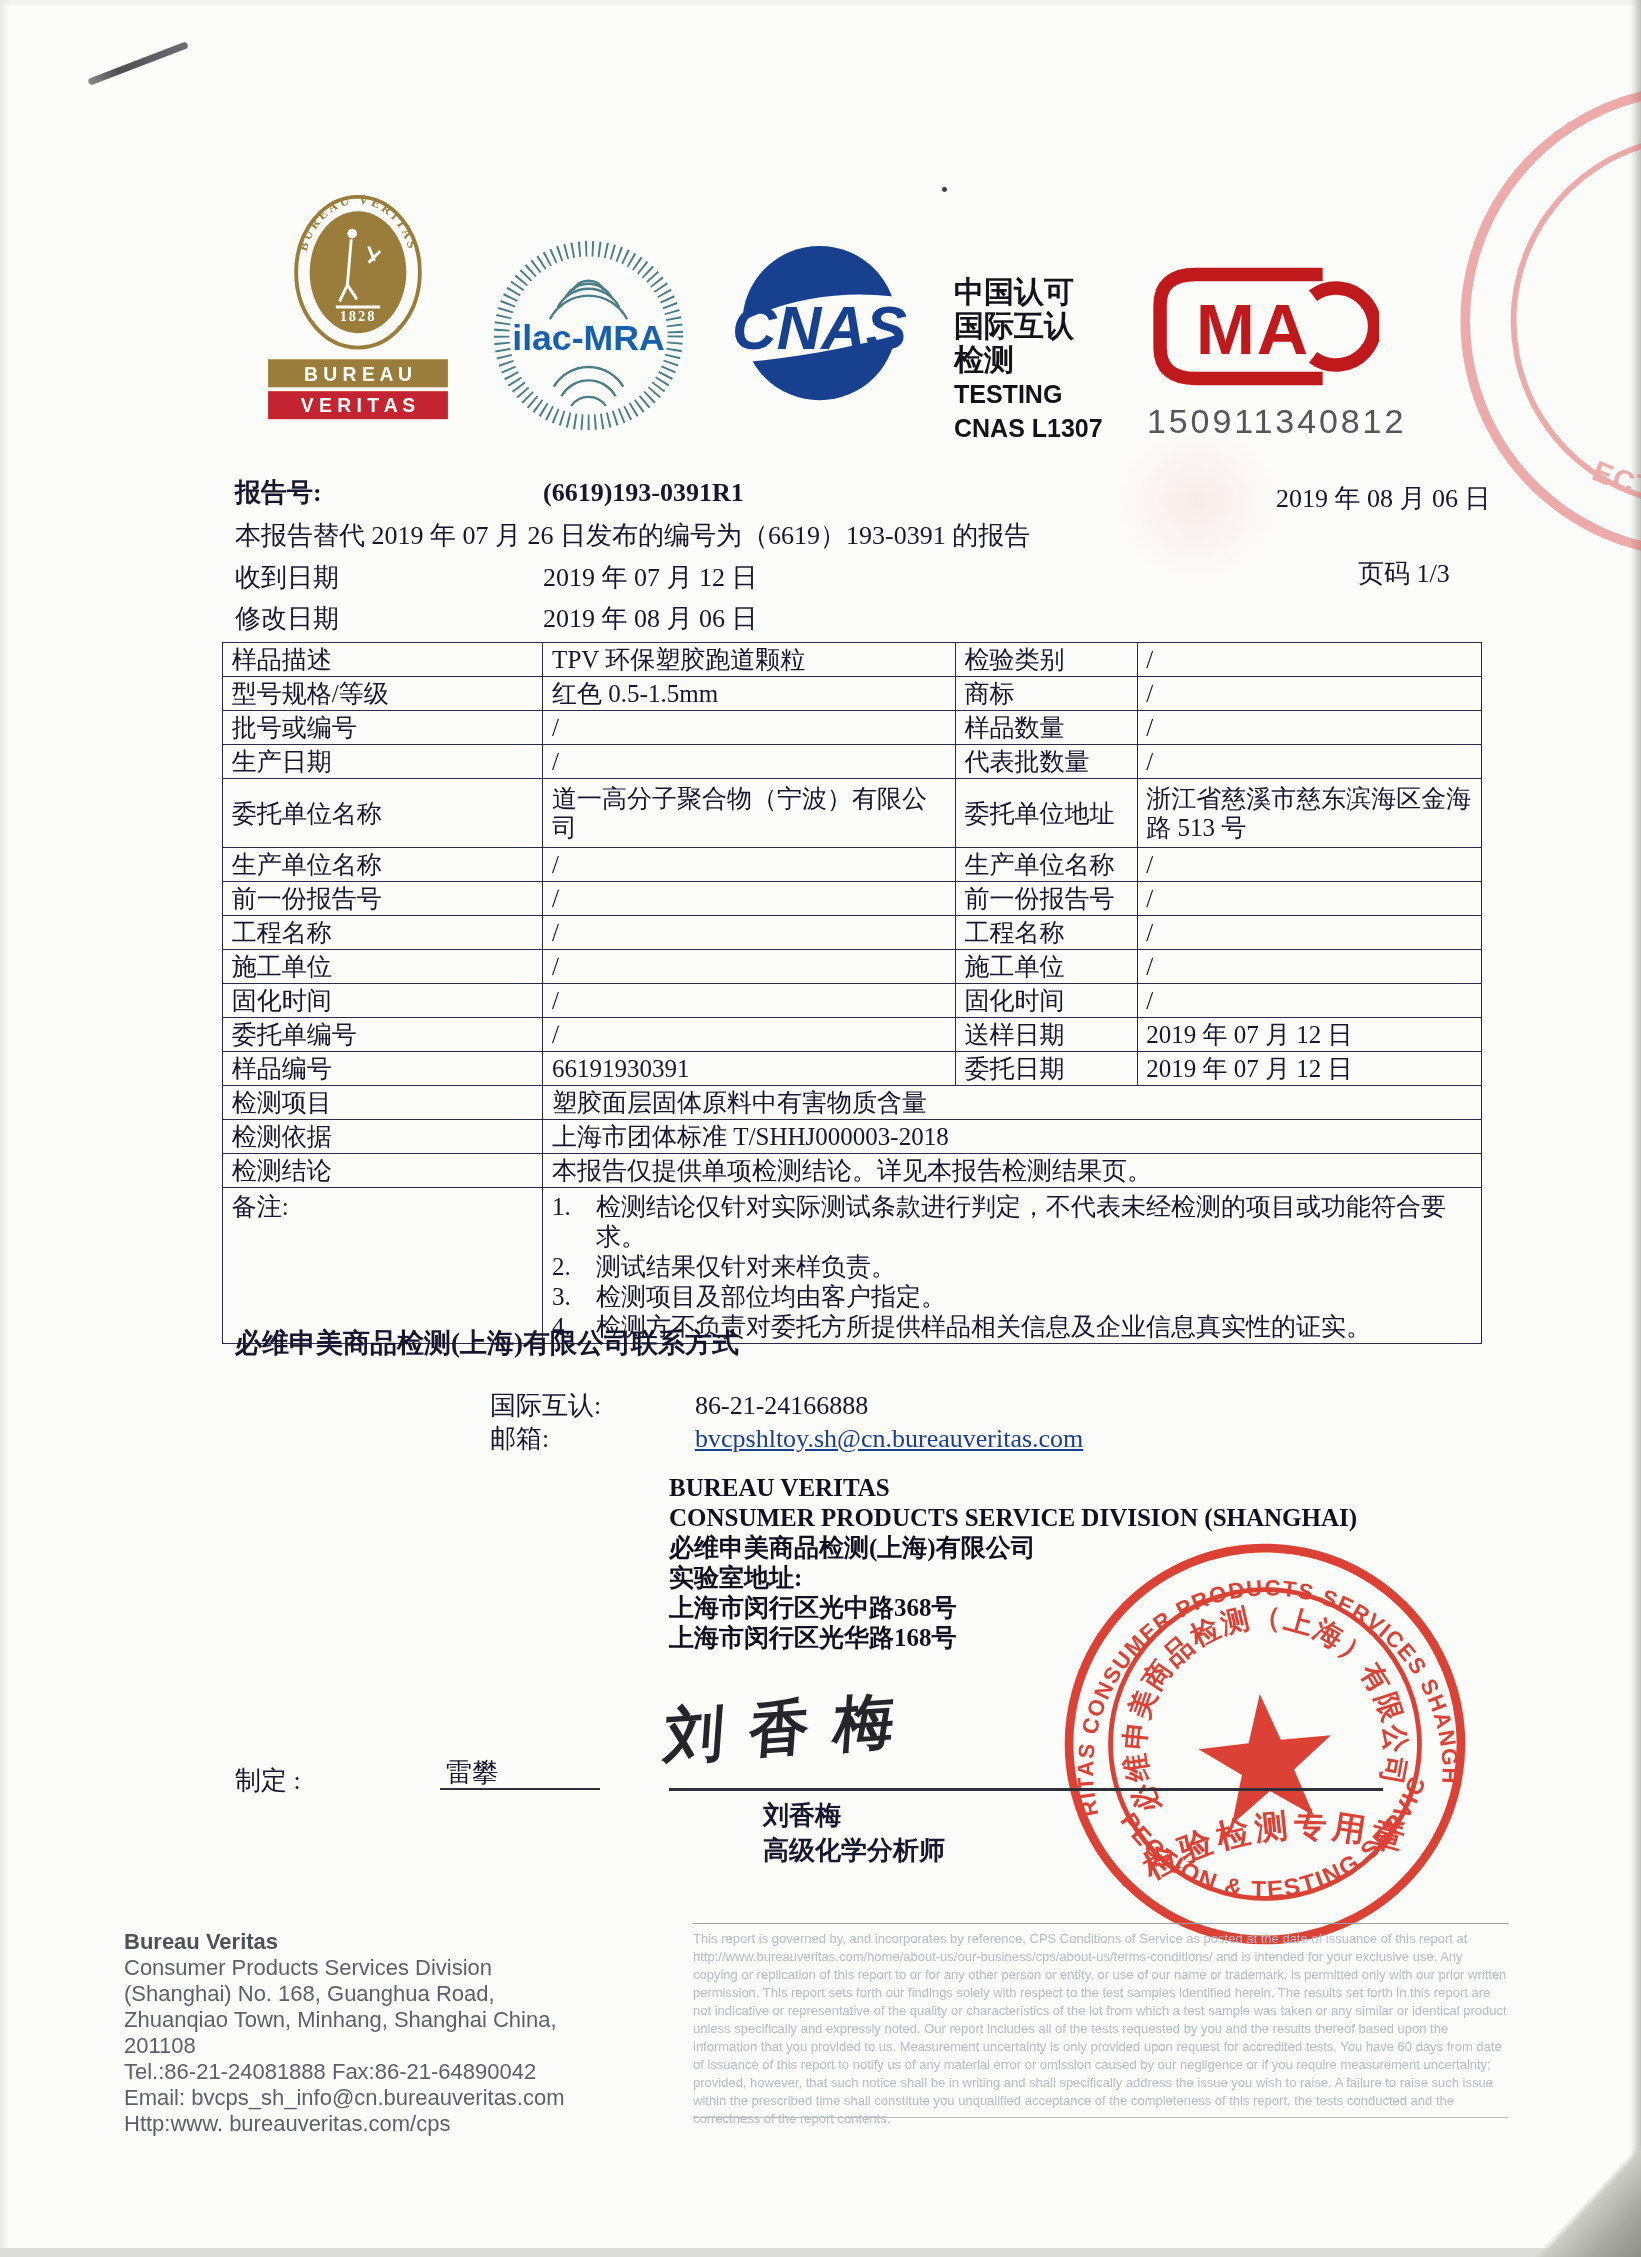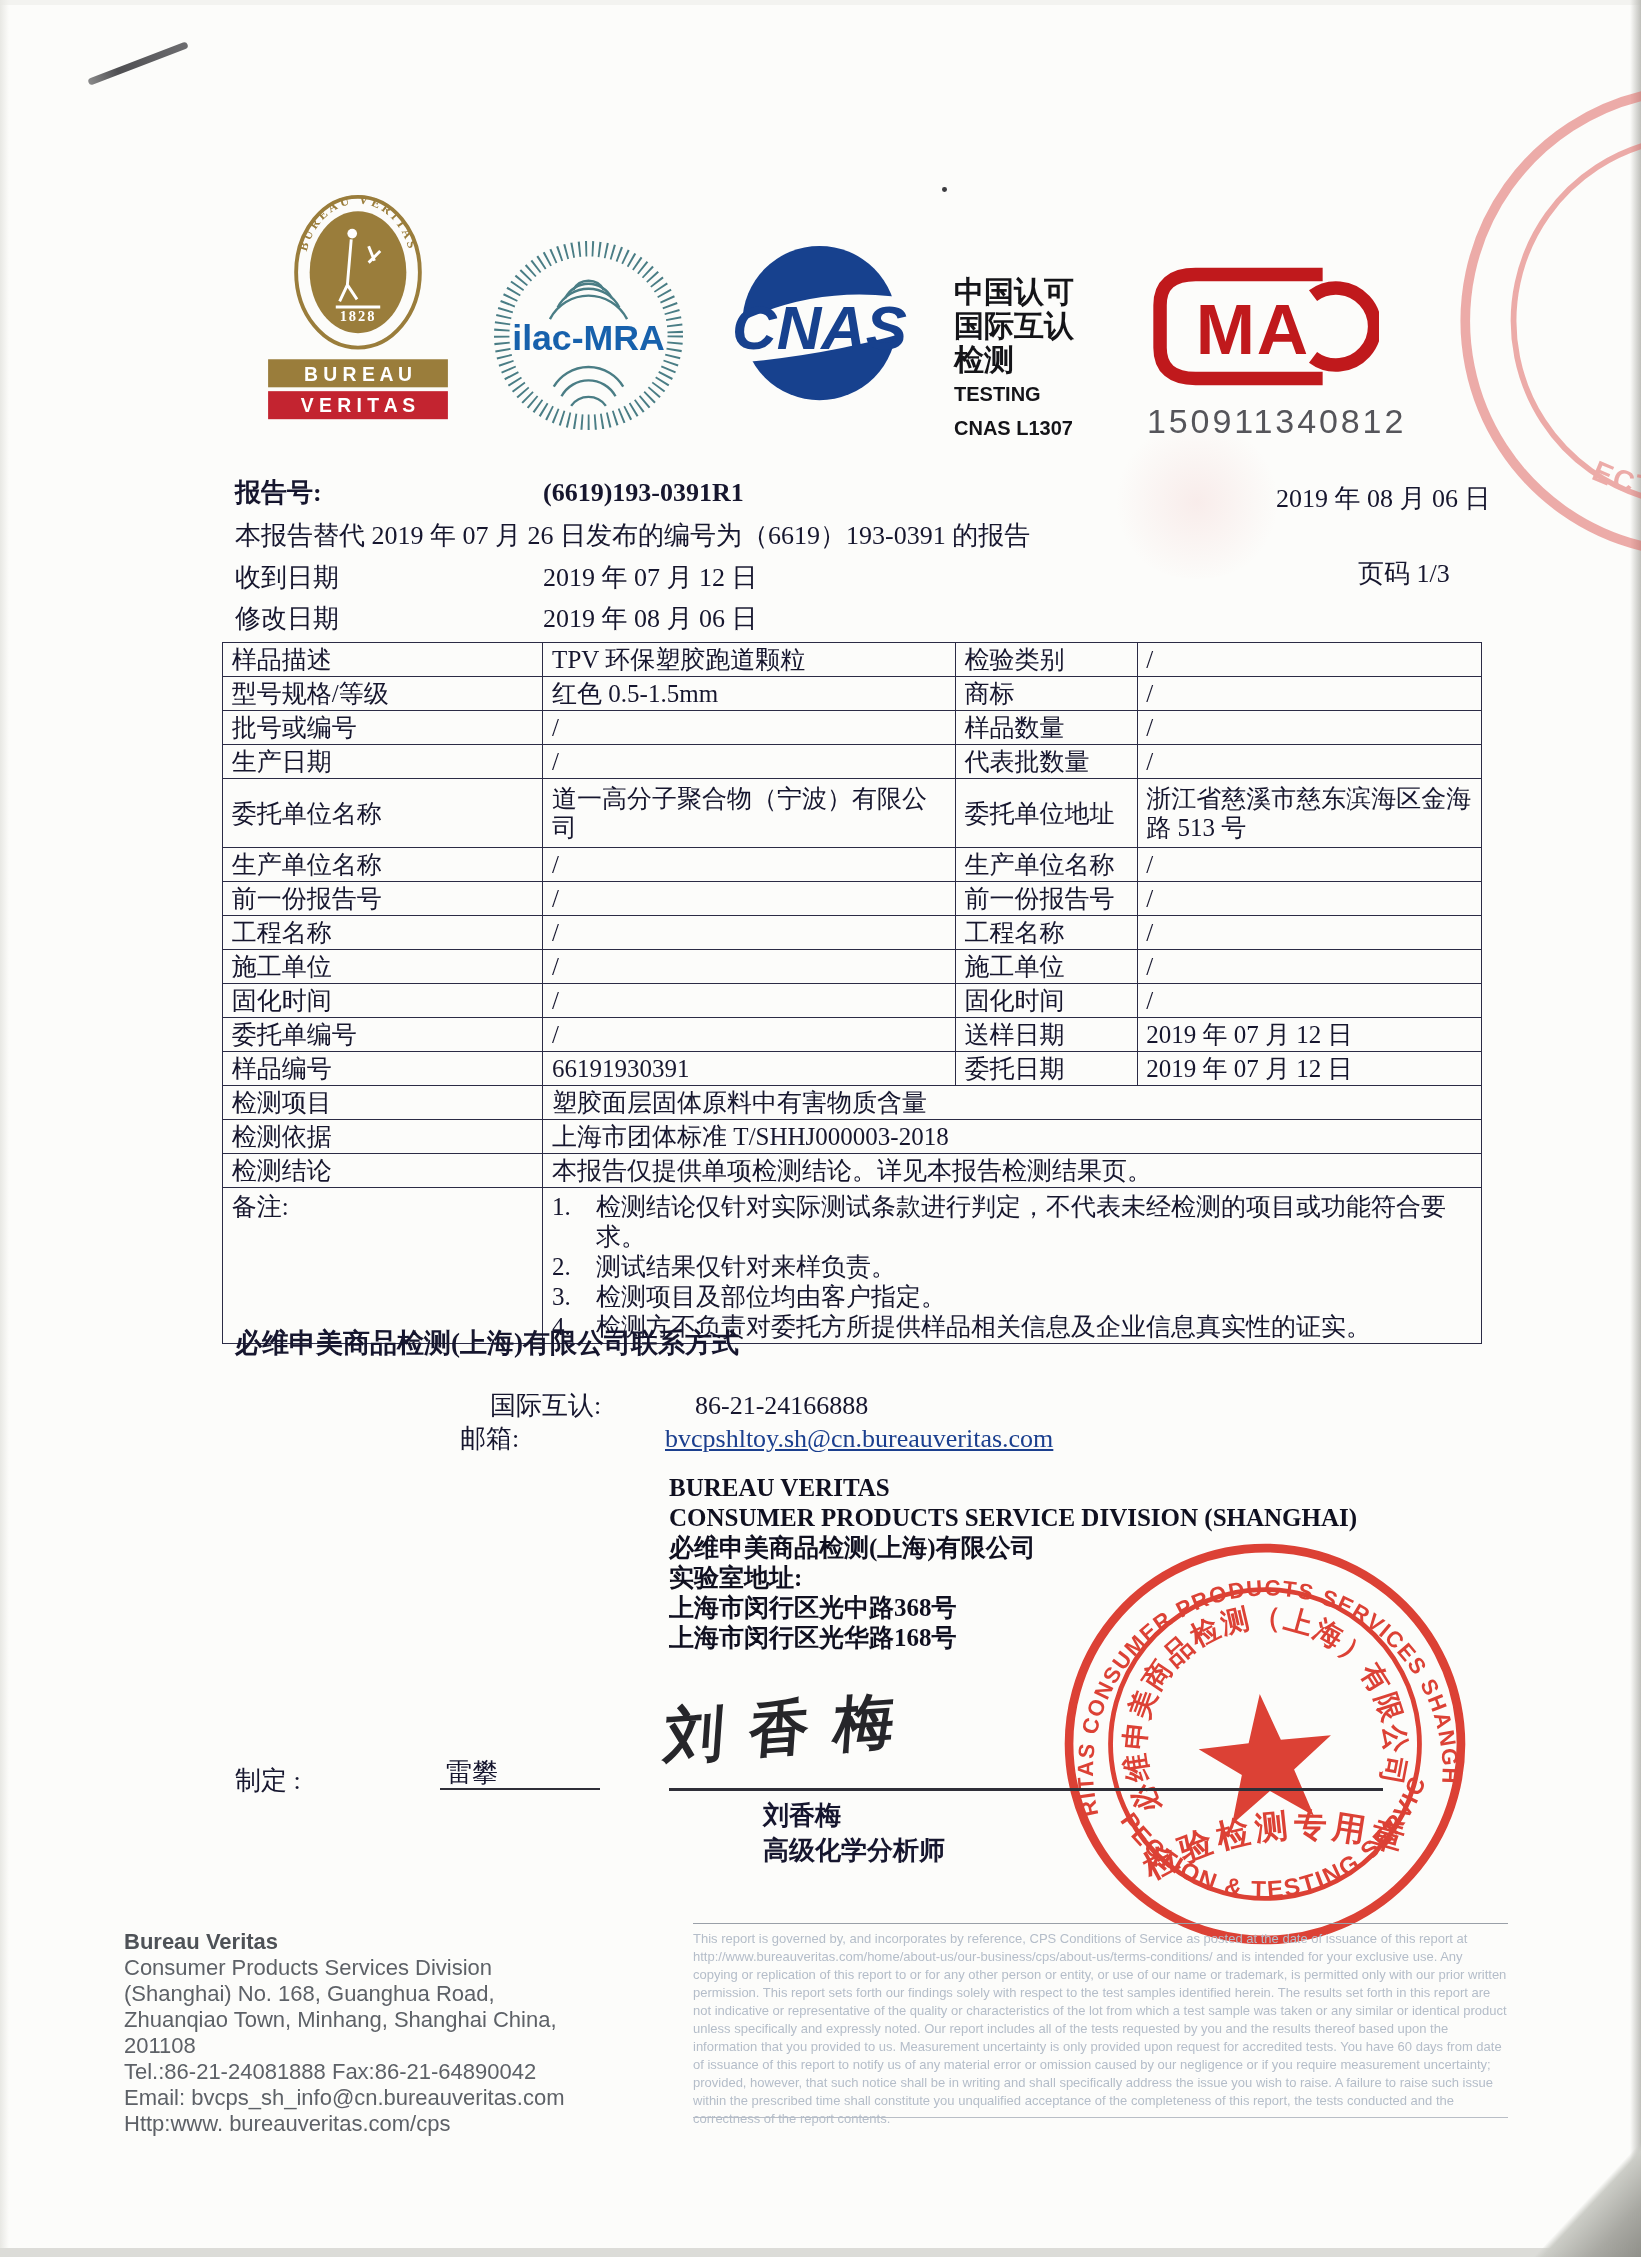--- a/index.html
+++ b/index.html
@@ -17,21 +17,21 @@
       background:linear-gradient(90deg,#8a8a8a,#4f4f52 30%,#6d6d70);transform:rotate(-21deg);}
   .speck{left:942px;top:187px;width:4.8px;height:4.8px;border-radius:50%;background:#3c3c40;}
   .smudge{left:1110px;top:425px;width:174px;height:154px;border-radius:50%;
       background:radial-gradient(circle,rgba(226,140,140,.14),rgba(226,140,140,0) 70%);}
   
   .bv-logo{left:268px;top:193px;}
   .ilac-logo{left:494px;top:232px;}
   .cnas-logo{left:716px;top:243px;}
   .cnas-text{left:954px;top:244px;line-height:34px;font-family:"Liberation Sans","DejaVu Sans",sans-serif;font-weight:bold;color:#141418;margin-top:31px;}
   .cnas-text .cn{font-size:30px;font-family:"Liberation Serif","DejaVu Serif",serif;}
-  .cnas-text .en{font-size:20px;}
+  .cnas-text .en{font-size:25px;}
   .cma-wrap{left:1147px;top:263px;text-align:left;}
   .cma-num{margin-top:7.7px;font-family:"Liberation Sans","DejaVu Sans",sans-serif;
       font-size:34px;color:#55555a;letter-spacing:2.9px;}
   .partial-stamp{left:1446px;top:70px;transform:rotate(-33deg);opacity:.55;}
   
   .hdr-line{position:absolute;left:235px;font-size:26px;}
   .hdr-label{display:inline-block;width:308px;}
   .bold{font-weight:bold;}
   .hdr-right-date{left:1276px;top:481px;font-size:26px;}
   .hdr-page{left:1358px;top:556px;font-size:26px;}
@@ -279,21 +279,21 @@
             </div>
           </td>
         </tr>
       </tbody>
   </table>
 
   <div class="abs contact-heading">必维申美商品检测(上海)有限公司联系方式</div>
   <div class="contact-row" style="left:490px;top:1388px;">
     <span class="contact-label">国际互认:</span><span>86-21-24166888</span>
   </div>
-  <div class="contact-row" style="left:460px;top:1421px;">
+  <div class="contact-row" style="left:490px;top:1421px;">
     <span class="contact-label">邮箱:</span><span class="email-link">bvcpshltoy.sh@cn.bureauveritas.com</span>
   </div>
 
   <div class="abs bv-block">
       <div>BUREAU VERITAS</div>
       <div>CONSUMER PRODUCTS SERVICE DIVISION (SHANGHAI)</div>
       <div>必维申美商品检测(上海)有限公司</div>
       <div>实验室地址:</div>
       <div>上海市闵行区光中路368号</div>
       <div>上海市闵行区光华路168号</div>

